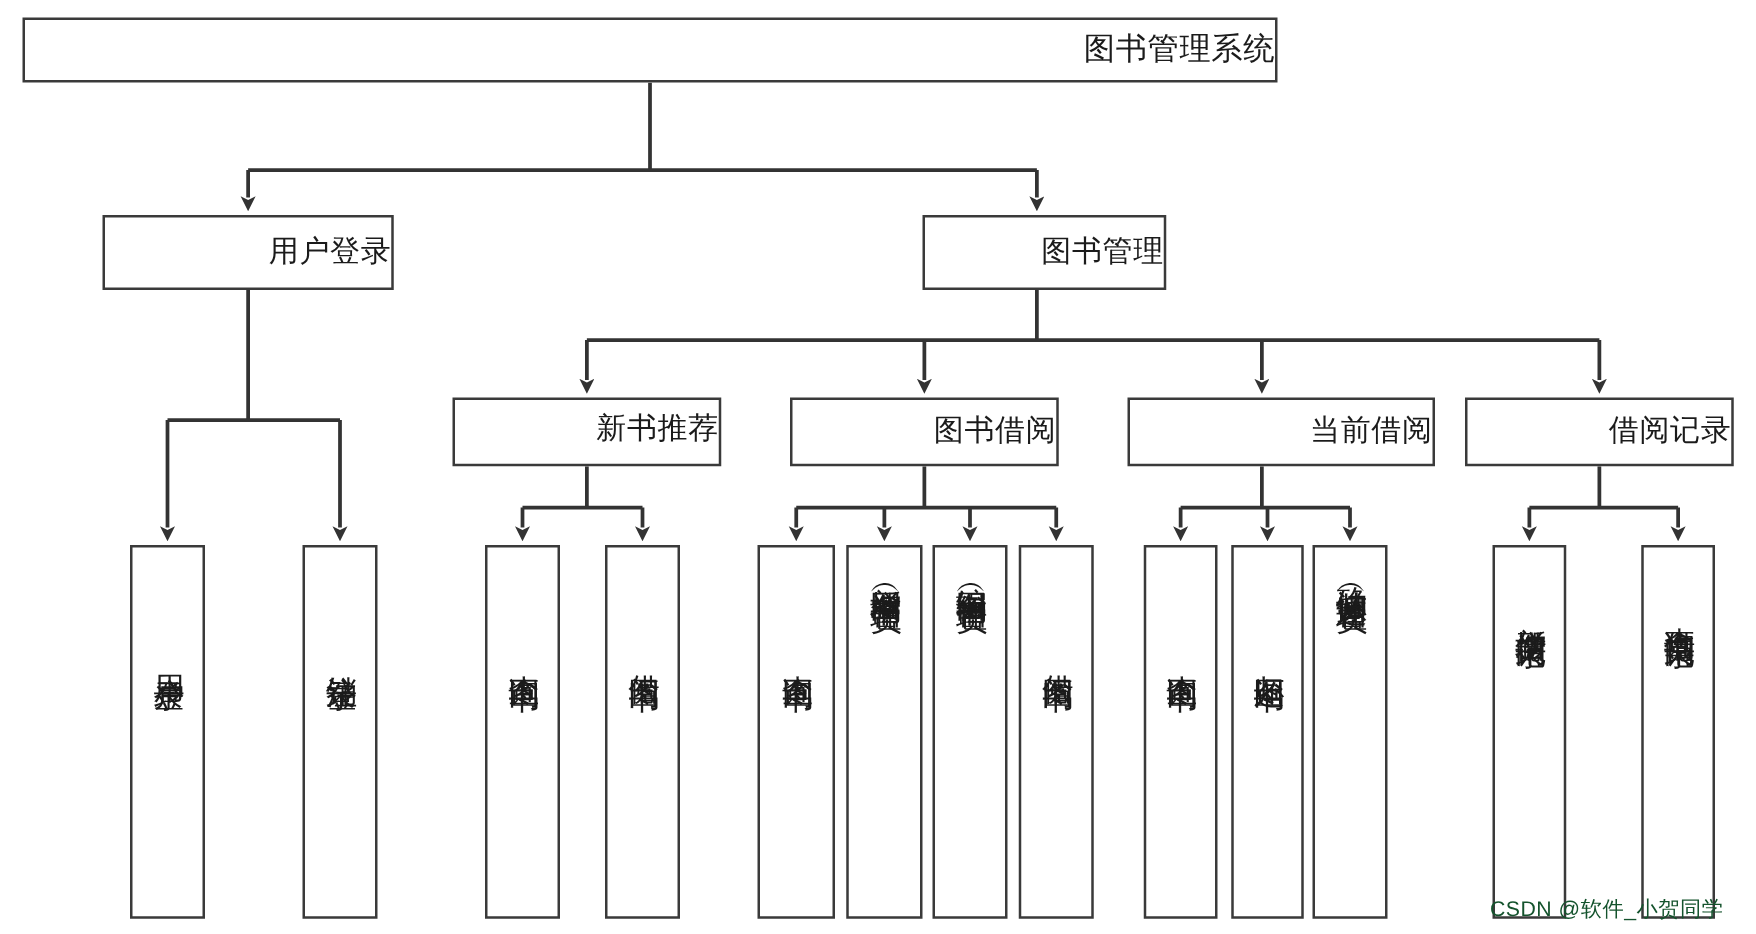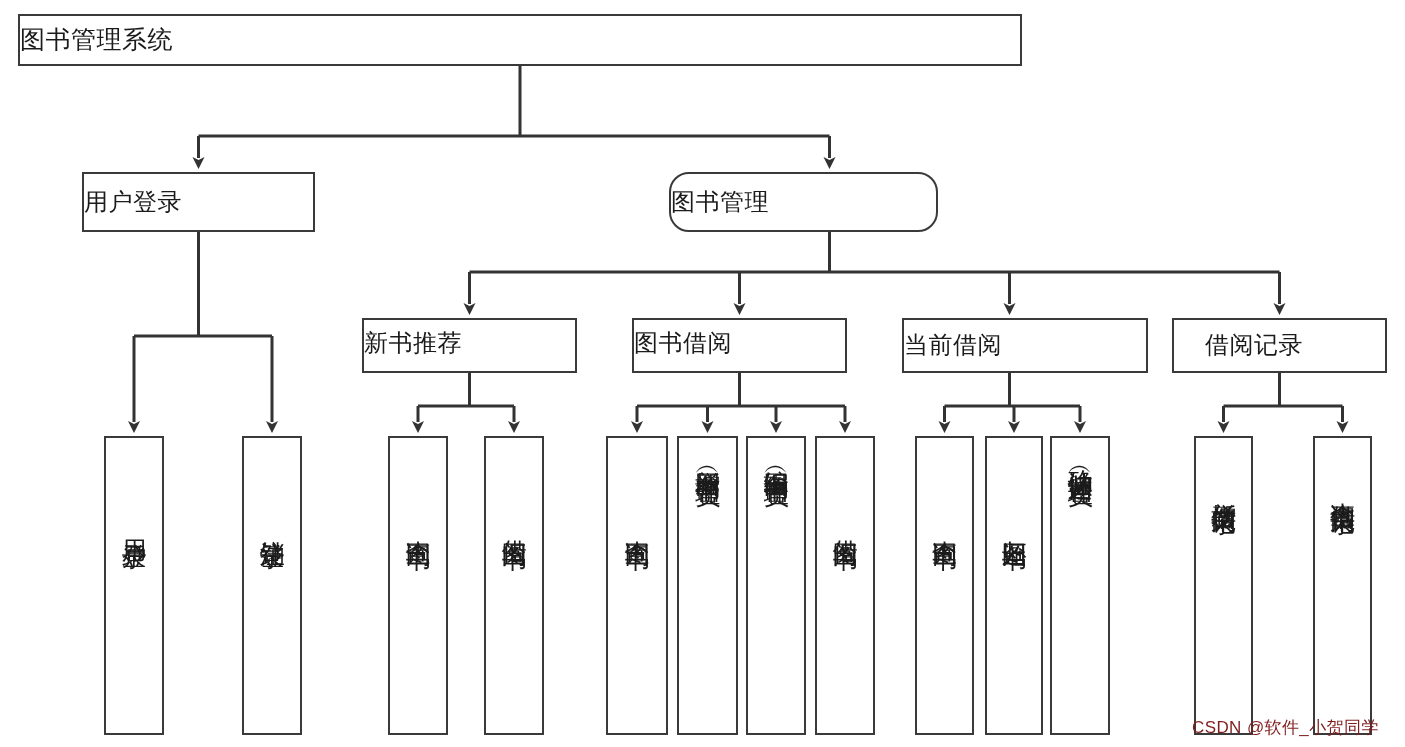--- a/index.html
+++ b/index.html
@@ -25,21 +25,21 @@
     height: 747px;
     pointer-events: none;
   }
   .node {
     position: absolute;
     box-sizing: border-box;
     background: #ffffff;
     border: 2px solid #3a3a3a;
     display: flex;
     align-items: center;
-    justify-content: flex-start;
+    justify-content: flex-end;
     color: #1b1b1b;
   }
   .node .label {
     display: block;
     text-align: center;
     line-height: 1.18;
     white-space: pre;
   }
   .node.horiz .label {
     font-size: 24px;
@@ -64,21 +64,21 @@
   }
   .node.vert.pad-mid {
     padding-top: 82px;
   }
   .node.vert.pad-low {
     padding-top: 44px;
   }
   .watermark {
     position: absolute;
     font-size: 17px;
-    color: #7f1d1d;
+    color: #14532d;
     white-space: nowrap;
     letter-spacing: 0.4px;
   }
 </style>
 </head>
 <body>
 
 <div id="canvas">
   <svg class="wires" id="wires" viewBox="0 0 1405 747">
     <defs>
@@ -123,27 +123,27 @@
       </g>
   </svg>
 
   <div id="node-layer">
       <div class="node horiz title" style="left: 18px; top: 14px; width: 1004px; height: 52px;">
         <span class="label">图书管理系统</span>
       </div>
       <div class="node horiz" style="left: 82px; top: 172px; width: 233px; height: 60px;">
         <span class="label">用户登录</span>
       </div>
-      <div class="node horiz" style="left: 669px; top: 172px; width: 269px; height: 60px; border-radius: 20px;">
+      <div class="node horiz" style="left: 738px; top: 172px; width: 195px; height: 60px;">
         <span class="label">图书管理</span>
       </div>
       <div class="node horiz" style="left: 362px; top: 318px; width: 215px; height: 55px; font-family: Liberation Mono, monospace;">
         <span class="label">新书推荐</span>
       </div>
-      <div class="node horiz" style="left: 632px; top: 318px; width: 215px; height: 55px; font-family: Liberation Mono, monospace;">
+      <div class="node horiz" style="left: 632px; top: 318px; width: 215px; height: 55px;">
         <span class="label">图书借阅</span>
       </div>
       <div class="node horiz" style="left: 902px; top: 318px; width: 246px; height: 55px;">
         <span class="label">当前借阅</span>
       </div>
       <div class="node horiz" style="left: 1172px; top: 318px; width: 215px; height: 55px; padding-left: 31px;">
         <span class="label">借阅记录</span>
       </div>
       <div class="node vert pad-mid" style="left: 104px; top: 436px; width: 60px; height: 299px;">
         <span class="label">用户登录</span>

